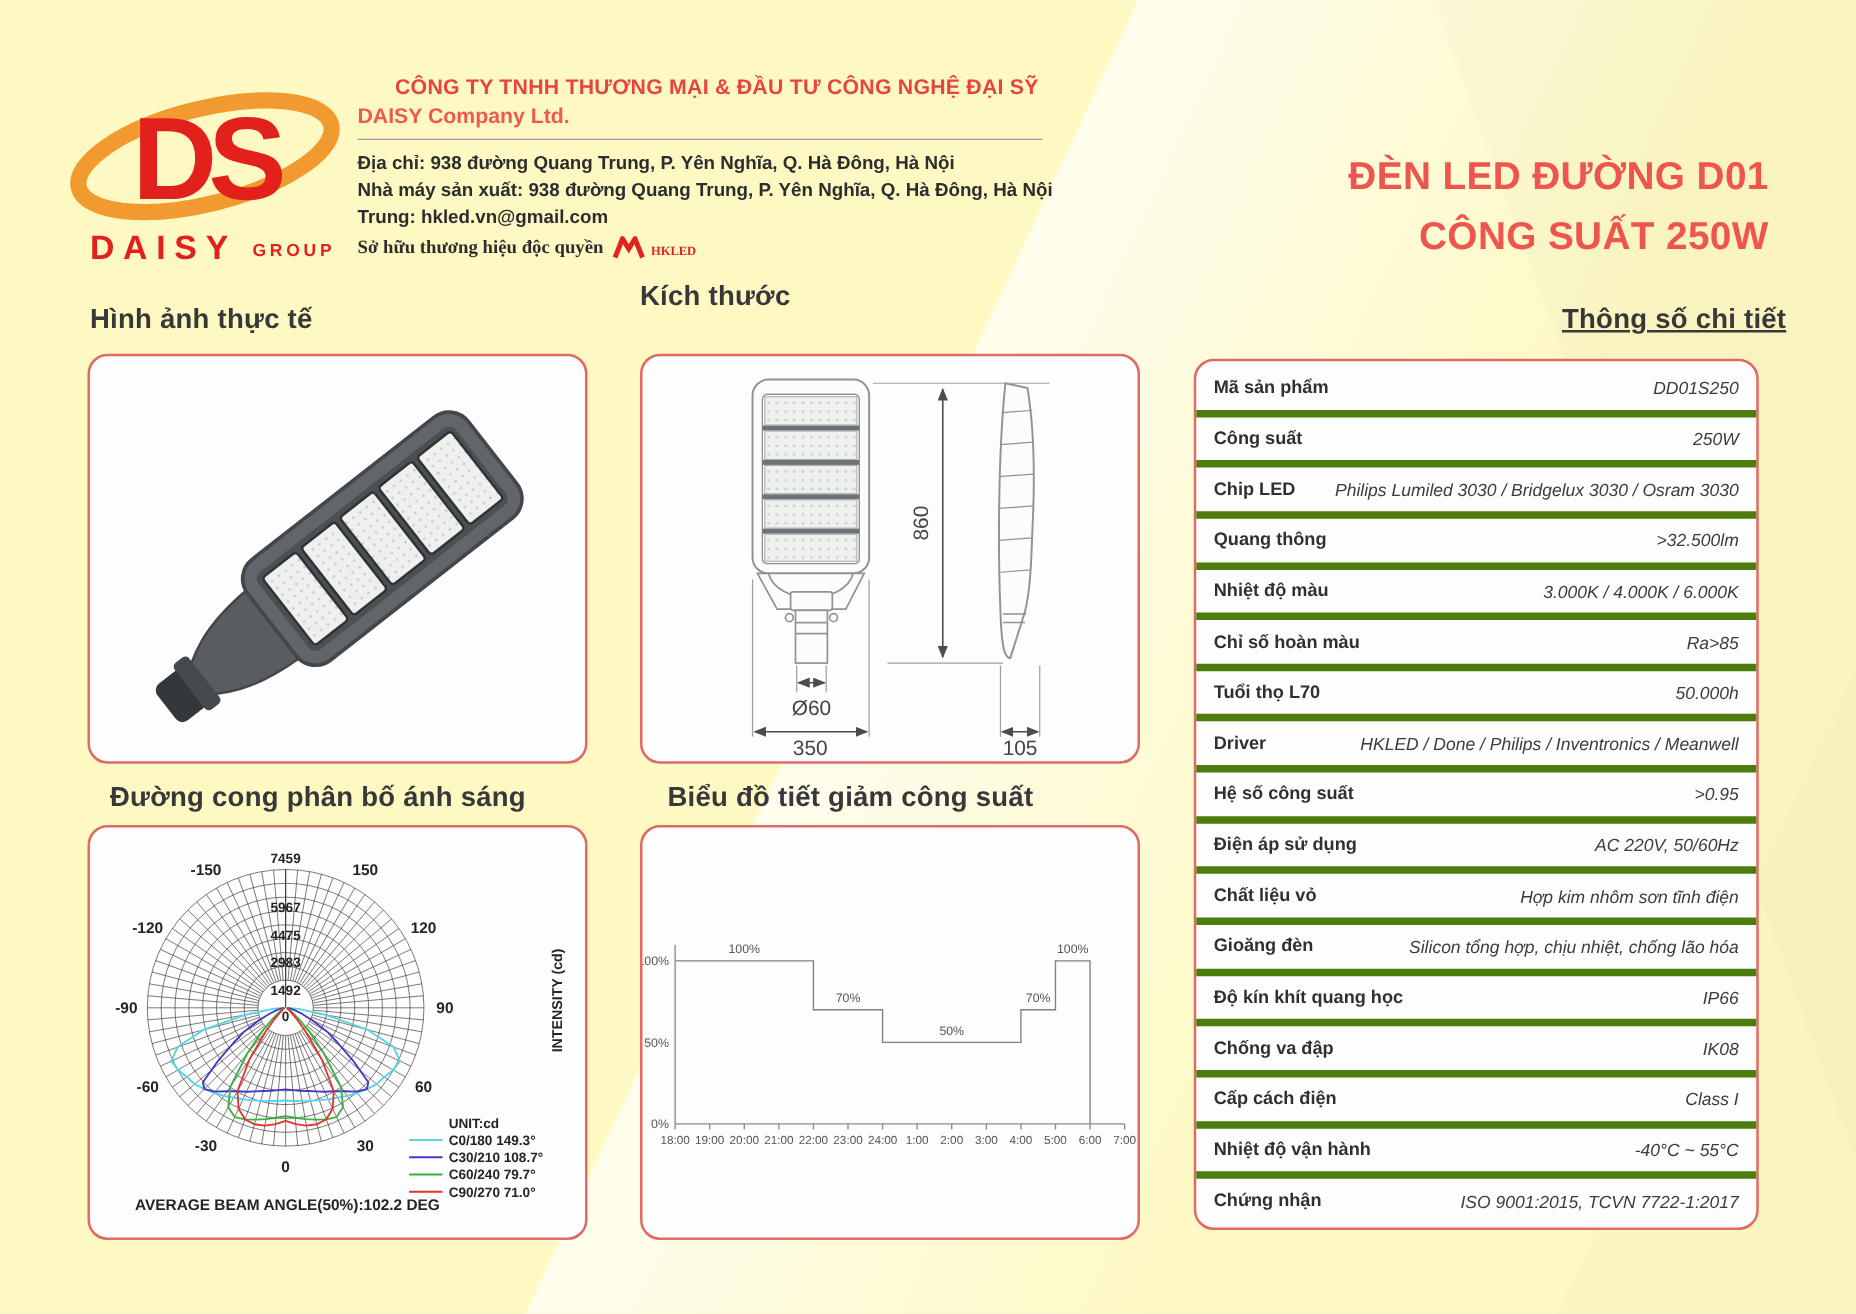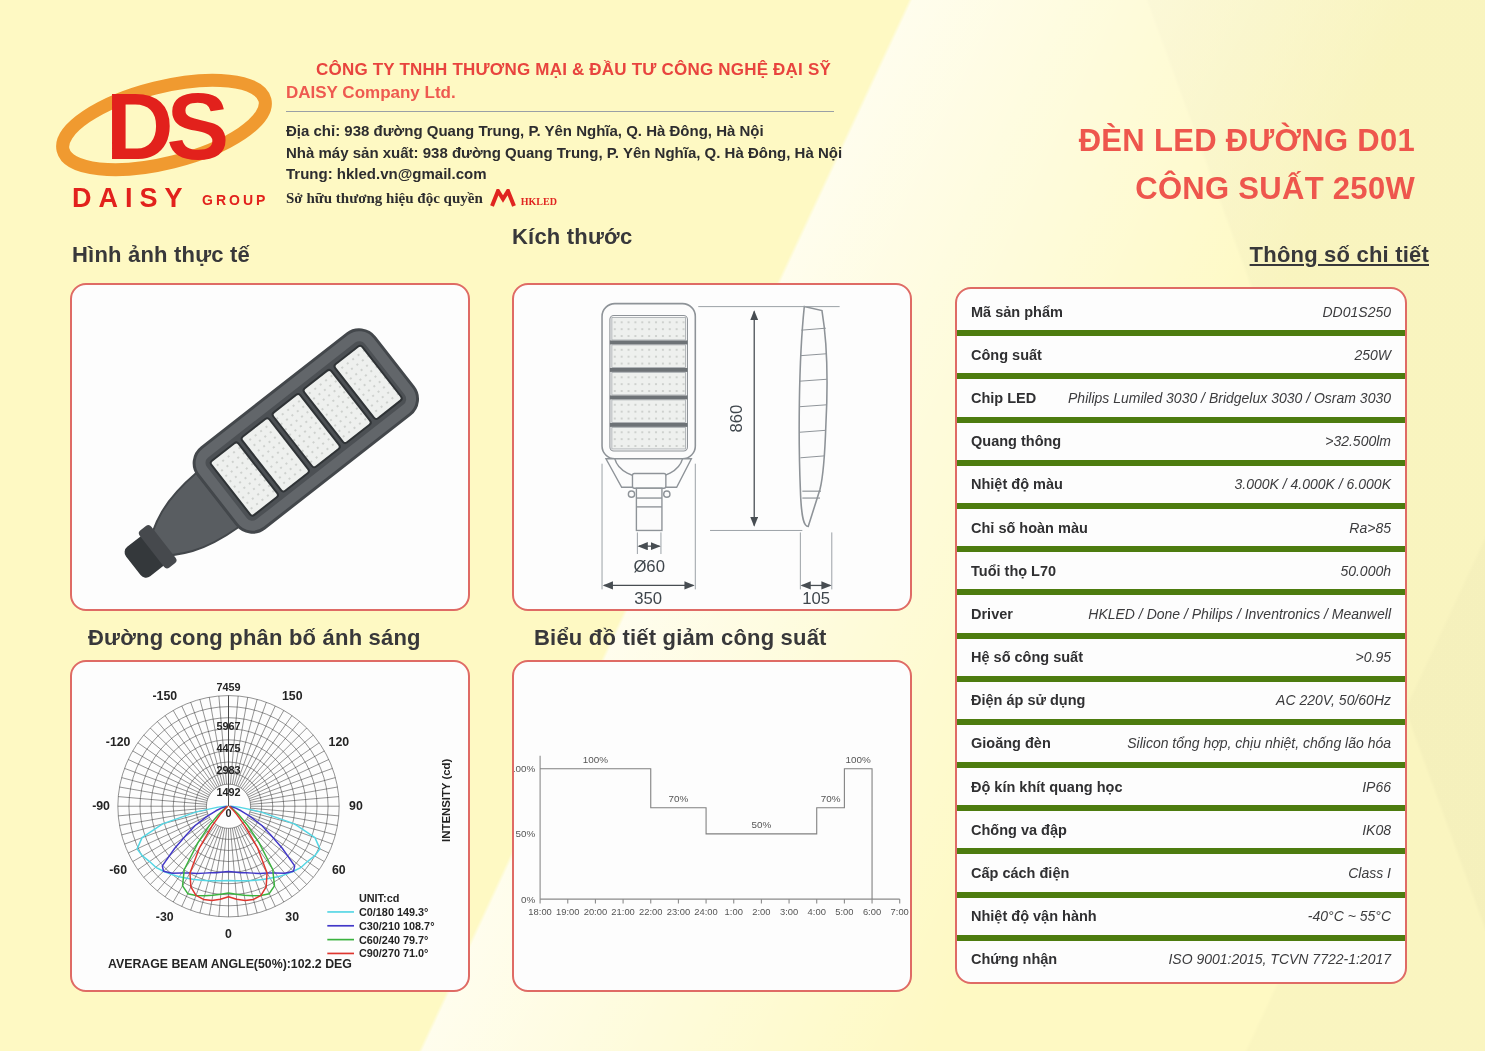--- a/index.html
+++ b/index.html
@@ -208,20 +208,24 @@
         <span class="spec-label">Driver</span>
         <span class="spec-value">HKLED / Done / Philips / Inventronics / Meanwell</span>
       </div>
     <div class="spec-row">
         <span class="spec-label">Hệ số công suất</span>
         <span class="spec-value">&gt;0.95</span>
       </div>
     <div class="spec-row">
         <span class="spec-label">Điện áp sử dụng</span>
         <span class="spec-value">AC 220V, 50/60Hz</span>
+      </div>
+    <div class="spec-row">
+        <span class="spec-label">Chất liệu vỏ</span>
+        <span class="spec-value">Hợp kim nhôm sơn tĩnh điện</span>
       </div>
     <div class="spec-row">
         <span class="spec-label">Gioăng đèn</span>
         <span class="spec-value">Silicon tổng hợp, chịu nhiệt, chống lão hóa</span>
       </div>
     <div class="spec-row">
         <span class="spec-label">Độ kín khít quang học</span>
         <span class="spec-value">IP66</span>
       </div>
     <div class="spec-row">

